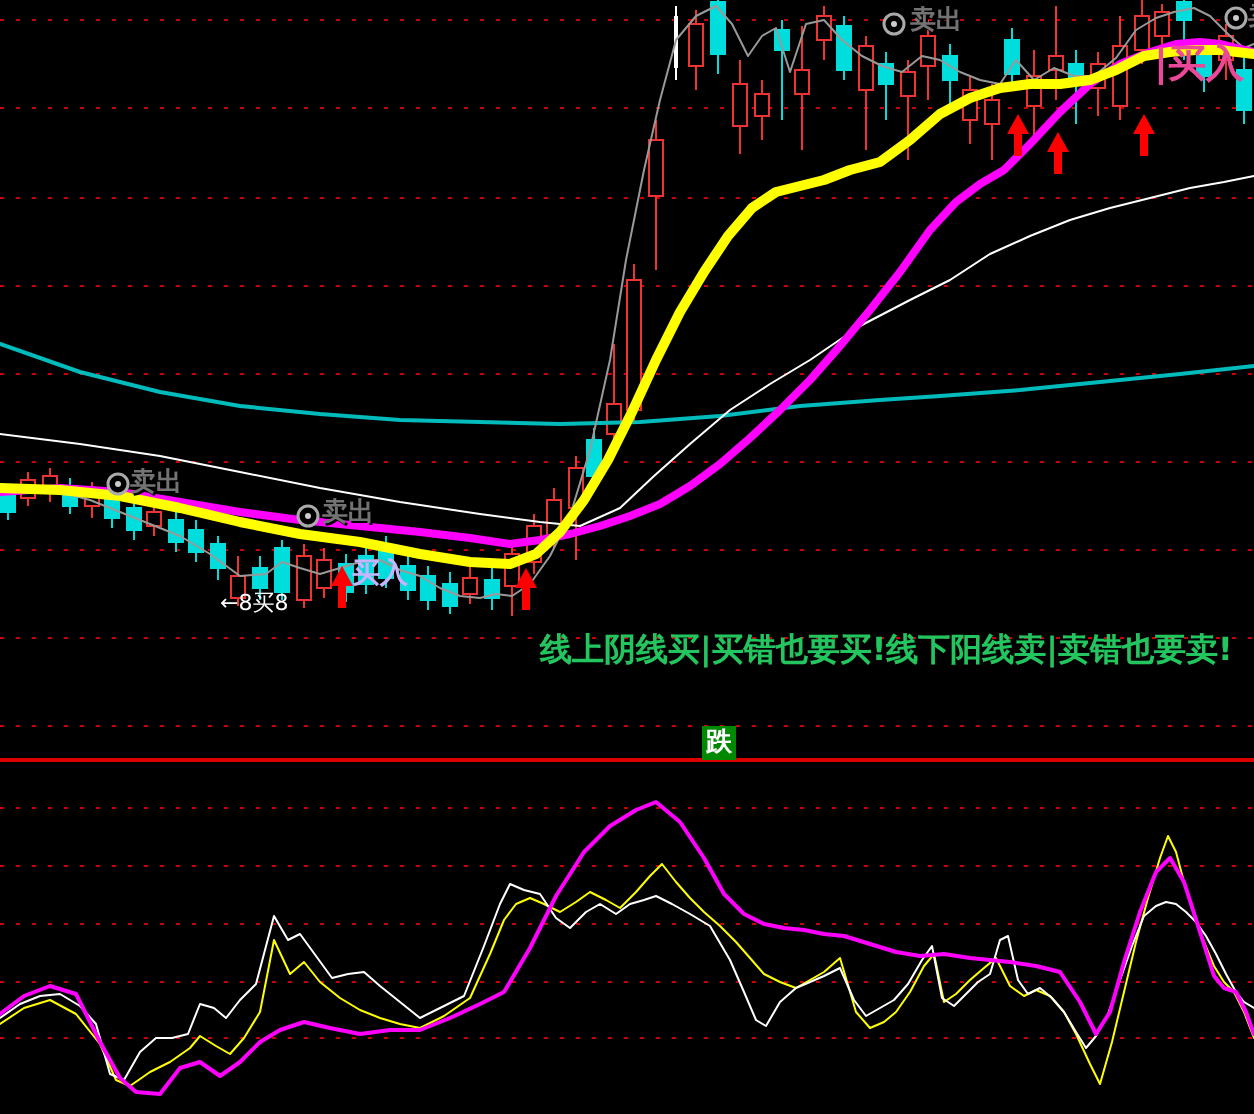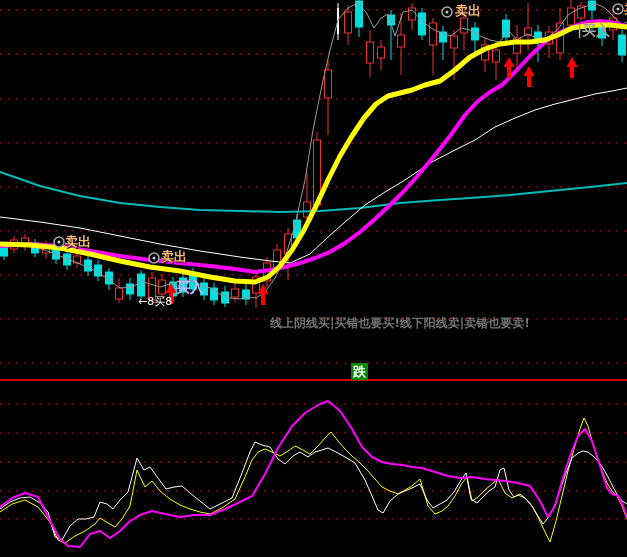--- a/index.html
+++ b/index.html
@@ -2,25 +2,25 @@
 <html><head>
 <meta charset="utf-8">
 <style>
   html,body{margin:0;padding:0;background:#222;}
   #screen{
     position:relative;width:627px;height:557px;background:#000;
     overflow:hidden;font-family:"DejaVu Sans",sans-serif;
   }
   #chart{position:absolute;left:0;top:0;}
   .label{position:absolute;white-space:nowrap;line-height:1;}
-  .sell-label{color:#fdba74;font-size:13px;font-weight:bold;text-shadow:1px 1px 0 #000;}
+  .sell-label{color:#737373;font-size:13px;font-weight:bold;text-shadow:1px 1px 0 #000;}
   .buy-magenta{color:#c4b5fd;font-size:14px;font-weight:bold;}
-  .buy-red{color:#a3a3a3;font-size:14px;font-weight:bold;}
+  .buy-red{color:#ec4899;font-size:19px;font-weight:bold;}
   .buy-small{color:#ffffff;font-size:11px;}
-  .banner{color:#737373;font-size:12px;letter-spacing:0px;font-weight:bold;}
+  .banner{color:#22c55e;font-size:16px;letter-spacing:0px;font-weight:bold;}
   .tab{background:#008800;color:#ffffff;font-size:13px;font-weight:bold;padding:2px 2px;}
 </style>
 </head>
 <body>
 
 <div id="screen">
   <svg id="chart" width="627" height="557" viewBox="0 0 627 557">
       <line x1="0" y1="10" x2="627" y2="10" stroke="#cc0000" stroke-width="1" stroke-dasharray="2 6"></line>
       <line x1="0" y1="54" x2="627" y2="54" stroke="#cc0000" stroke-width="1" stroke-dasharray="2 6"></line>
       <line x1="0" y1="99" x2="627" y2="99" stroke="#cc0000" stroke-width="1" stroke-dasharray="2 6"></line>
@@ -178,19 +178,19 @@
       <path d="M 529 66 L 523.5 76 L 527 76 L 527 87 L 531 87 L 531 76 L 534.5 76 Z" fill="#ff0000"></path>
       <path d="M 572 57 L 566.5 67 L 570 67 L 570 78 L 574 78 L 574 67 L 577.5 67 Z" fill="#ff0000"></path>
     </svg>
 
   <div class="label sell-label" style="left: 65px; top: 235px;">卖出</div>
   <div class="label sell-label" style="left: 161px; top: 250px;">卖出</div>
   <div class="label sell-label" style="left: 455px; top: 4px;">卖出</div>
   <div class="label sell-label" style="left: 624px; top: 2px;">卖出</div>
 
   <div class="label buy-magenta" style="left: 176px; top: 280px;">买入</div>
-  <div class="label buy-small" style="left: 138px; top: 296px;">←8买8</div>
+  <div class="label buy-small" style="left: 110px; top: 296px;">←8买8</div>
   <div class="label buy-red" style="left: 577px; top: 23px;">|买入</div>
 
   <div class="label banner" style="left: 270px; top: 317px;">线上阴线买|买错也要买!线下阳线卖|卖错也要卖!</div>
 
   <div class="label tab" style="left: 351px; top: 363px;">跌</div>
 </div>
 
 </body></html>

